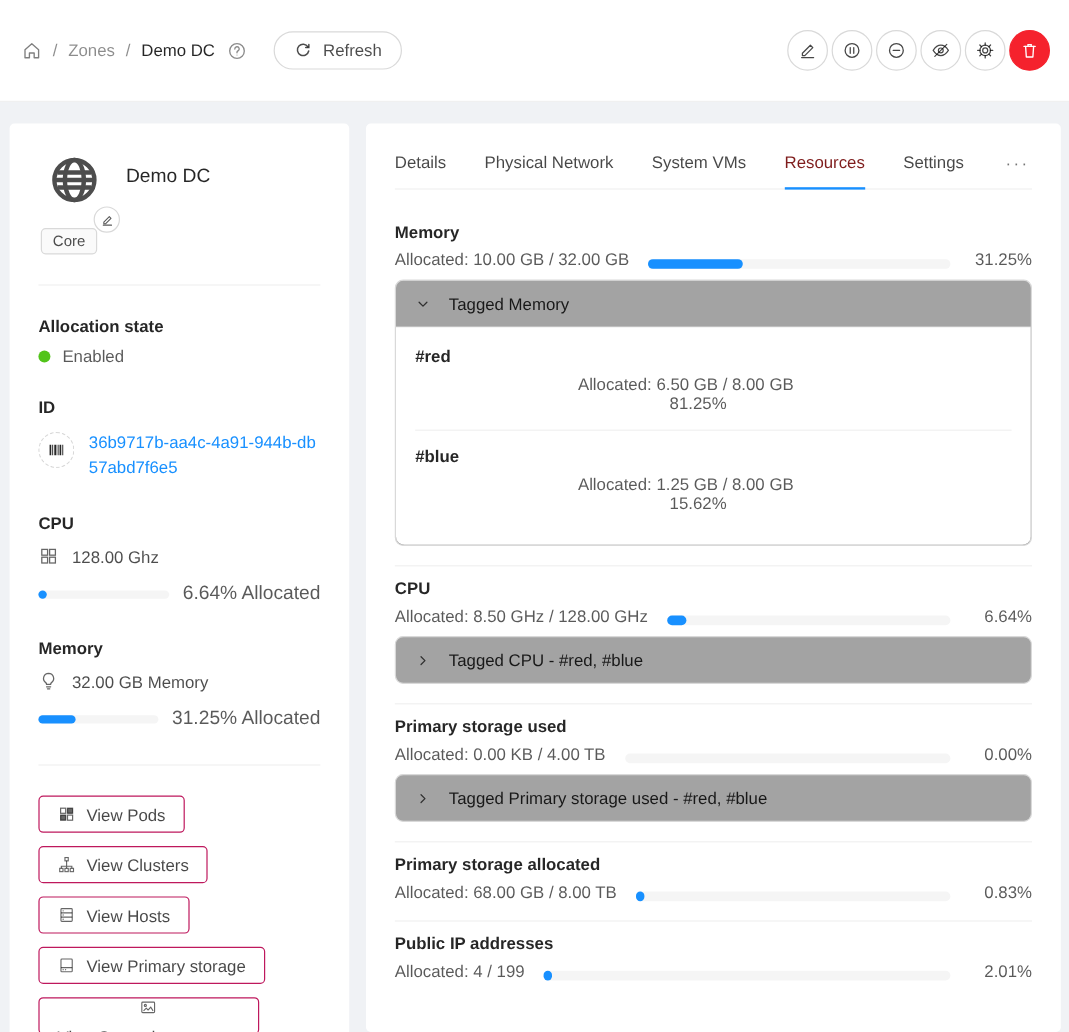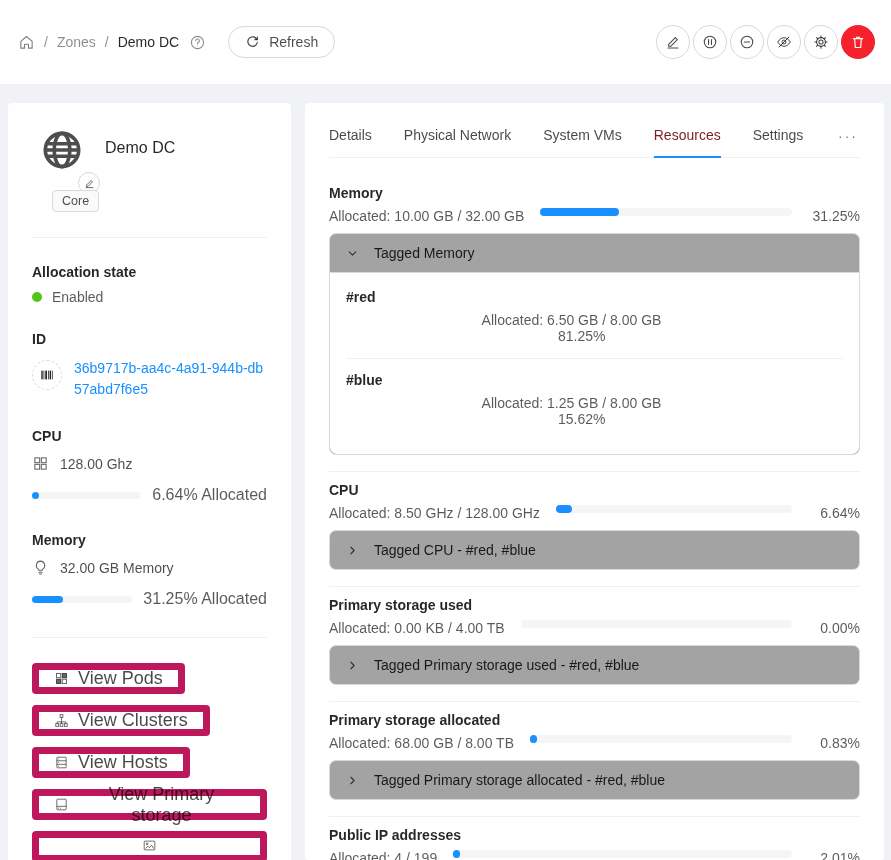--- a/index.html
+++ b/index.html
@@ -35,21 +35,21 @@
   
   .zone-card { width: 283px; min-height: 748px; background: #fff; border-radius: 4px;
     padding: 24px; }
   .zone-head { position: relative; height: 110px; }
   .globe { position: absolute; left: 8px; top: 1px; color: #4d4d4d; }
   .zone-title { position: absolute; left: 73px; top: 12px; font-size: 16px;
     color: rgba(0,0,0,.85); }
   .edit-fab { position: absolute; left: 46px; top: 45px; width: 22px; height: 22px;
     border-radius: 50%; border: 1px solid #d9d9d9; background: #fff; display: flex;
     align-items: center; justify-content: center; color: rgba(0,0,0,.65); cursor: pointer; padding: 0; }
-  .tag-core { position: absolute; left: 20px; top: 63px; border: 1px solid #d9d9d9;
+  .tag-core { position: absolute; left: 2px; top: 63px; border: 1px solid #d9d9d9;
     background: #fafafa; border-radius: 4px; font-size: 12.5px; padding: 3px 9px;
     color: rgba(0,0,0,.7); }
   .side-divider { border: none; border-top: 1px solid #f0f0f0; margin: 0; }
   .side-title { font-weight: 700; color: rgba(0,0,0,.85); }
   .mt26 { margin-top: 26px; } .mt28 { margin-top: 28px; }
   .state-row { display: flex; align-items: center; gap: 10px; margin-top: 9px; }
   .dot { width: 10px; height: 10px; border-radius: 50%; background: #52c41a; }
   .id-row { display: flex; gap: 12px; margin-top: 11px; align-items: flex-start; }
   .barcode-circle { width: 30px; height: 30px; border: 1px dashed #d9d9d9; border-radius: 50%;
     display: flex; align-items: center; justify-content: center; flex: none; margin-top: 2px;
@@ -58,39 +58,39 @@
   .val-row { display: flex; align-items: center; gap: 11px; margin-top: 11px;
     color: rgba(0,0,0,.7); }
   .val-row svg { color: rgba(0,0,0,.6); }
   .side-progress-row { display: flex; align-items: center; gap: 11px; margin-top: 14px; }
   .side-bar { flex: 1; height: 7px; background: #f5f5f5; border-radius: 4px; }
   .side-bar .fill, .bar .fill { height: 100%; border-radius: 100px; background: #1890ff;
     min-width: 7px; }
   .side-pct { font-size: 16px; color: rgba(0,0,0,.65); white-space: nowrap; }
   .btn-divider { border: none; border-top: 1px solid #f0f0f0; margin: 29px 0 0; }
   .side-btns { margin-top: 25px; }
-  .side-btn { display: flex; align-items: center; gap: 9px; border: 7px solid #be185d;
+  .side-btn { display: flex; align-items: center; gap: 9px; border: 1px solid #be185d;
     border-radius: 4px; height: 31px; padding: 0 15px; background: #fff;
-    color: rgba(0,0,0,.72); margin-bottom: 11px; font-size: 18px; cursor: pointer; }
+    color: rgba(0,0,0,.72); margin-bottom: 11px; font-size: 14px; cursor: pointer; }
   .side-btn svg { color: rgba(0,0,0,.6); }
 
   
   .detail-card { flex: 1; height: 757px; background: #fff; border-radius: 4px;
     padding: 0 24px; overflow: hidden; }
   .tabbar { display: flex; align-items: center; border-bottom: 1px solid #f0f0f0;
     padding-top: 12px; }
   .tab { padding: 12px 0 13px; margin-right: 32px; color: rgba(0,0,0,.72); cursor: pointer;
     border-bottom: 2px solid transparent; margin-bottom: -1px; white-space: nowrap; }
   .tab.active { color: #7f1d1d; border-bottom-color: #1890ff; }
   .tab-more { margin-left: auto; padding: 12px 2px 13px; color: rgba(0,0,0,.55);
     letter-spacing: 2px; cursor: pointer; }
 
   .res-title { font-weight: 700; color: rgba(0,0,0,.85); margin-top: 10px; }
   .res-title.first { margin-top: 27px; }
-  .res-row { display: flex; align-items: flex-start; margin-top: 7px; }
+  .res-row { display: flex; align-items: flex-end; margin-top: 7px; }
   .alloc { white-space: nowrap; }
   .bar { flex: 1; height: 8px; background: #f5f5f5; border-radius: 100px; margin-left: 16px; }
   .pct { width: 54px; text-align: right; margin-left: 14px; white-space: nowrap; }
   .section-hr { border: none; border-top: 1px solid #f0f0f0; margin: 16px 0 0; }
 
   .collapse { margin-top: 9px; border: 1px solid #d9d9d9; border-radius: 7px; background: #a3a3a3; }
   .collapse-header { display: flex; align-items: center; gap: 15px; padding: 11px 16px;
     color: rgba(0,0,0,.85); cursor: pointer; }
   .collapse-header svg { color: rgba(0,0,0,.7); flex: none; }
   .collapse-body { background: #fff; border-top: 1px solid #d9d9d9;
@@ -429,30 +429,20 @@
 
       <section>
         <div class="res-title">Primary storage allocated</div>
         <div class="res-row">
           <span class="alloc">Allocated: 68.00 GB / 8.00 TB</span>
           <div class="bar">
               <div class="fill" style="width: 0.83%;"></div>
             </div>
           <span class="pct">0.83%</span>
         </div>
-        <div class="collapse">
-          <div class="collapse-header">
-            <span>
-                <svg width="13" height="13" viewBox="0 0 24 24" fill="none" stroke="currentColor" stroke-width="2" stroke-linecap="round" stroke-linejoin="round">
-                  <path d="M9 6l6 6-6 6"></path>
-                </svg>
-              </span>
-            <span>Tagged Primary storage allocated - #red, #blue</span>
-          </div>
-        </div>
       </section>
 
       <hr class="section-hr">
 
       <section>
         <div class="res-title">Public IP addresses</div>
         <div class="res-row">
           <span class="alloc">Allocated: 4 / 199</span>
           <div class="bar">
               <div class="fill" style="width: 2.01%;"></div>

